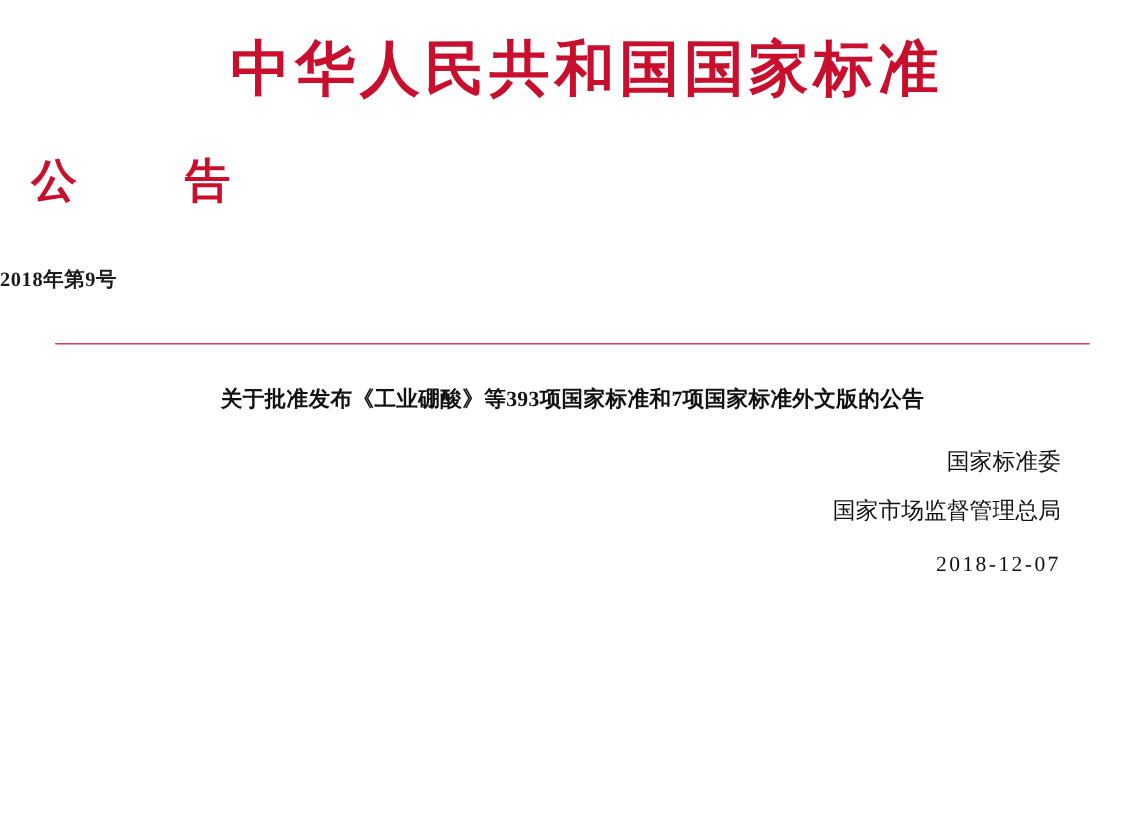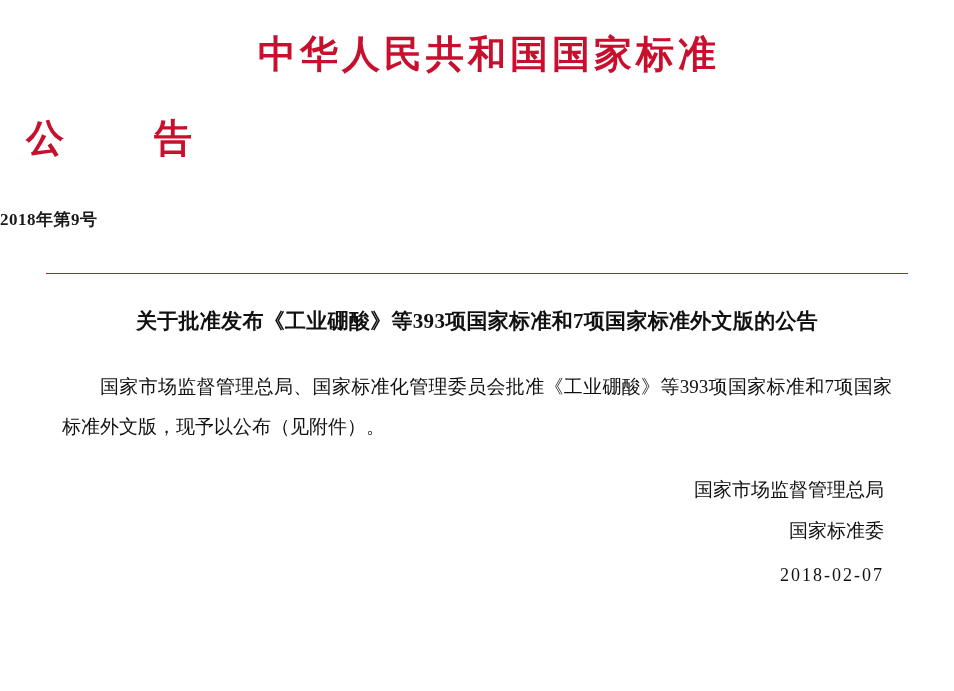--- a/index.html
+++ b/index.html
@@ -16,23 +16,23 @@
   .page {
     position: relative;
     width: 954px;
     height: 691px;
     box-sizing: border-box;
     background: #ffffff;
   }
   .masthead {
     text-align: center;
     color: #c8102e;
-    font-family: Liberation Serif, serif;
+    font-family: Liberation Mono, monospace;
     font-weight: bold;
-    font-size: 38px;
+    font-size: 50px;
     letter-spacing: 4px;
     padding-top: 34px;
     line-height: 1.1;
     margin-left: 24px;
   }
   .announce-word {
     text-align: left;
     color: #c8102e;
     font-family: "Liberation Serif", "DejaVu Serif", serif;
     font-weight: bold;
@@ -52,21 +52,21 @@
   }
   .divider {
     margin: 42px auto 0 auto;
     width: 862px;
     height: 1px;
     background: #c8102e;
   }
   .doc-title {
     text-align: center;
     color: #111111;
-    font-size: 21px;
+    font-size: 18px;
     font-weight: bold;
     padding-top: 33px;
     letter-spacing: 0.3px;
   }
   .body-text {
     margin: 0 auto;
     width: 830px;
     padding-top: 32px;
     color: #111111;
     font-size: 19px;
@@ -103,21 +103,20 @@
   <div class="masthead">中华人民共和国国家标准</div>
 
   <div class="announce-word">公　告</div>
 
   <div class="issue-no">2018年第9号</div>
 
   <div class="divider"></div>
 
   <div class="doc-title">关于批准发布《工业硼酸》等393项国家标准和7项国家标准外文版的公告</div>
 
-  <div class="body-text">国家市场监督管理总局、国家标准化管理委员会批准《工业硼酸》等393项国家标准和7项国家标准外文版，现予以公布（见附件）。</div>
 
   <div class="signature">
+    <span class="sig-line">国家标准委</span>
     <span class="sig-line">国家市场监督管理总局</span>
-    <span class="sig-line">国家标准委</span>
-    <span class="sig-date">2018-02-07</span>
+    <span class="sig-date">2018-12-07</span>
   </div>
 
 </div>
 
 </body></html>

